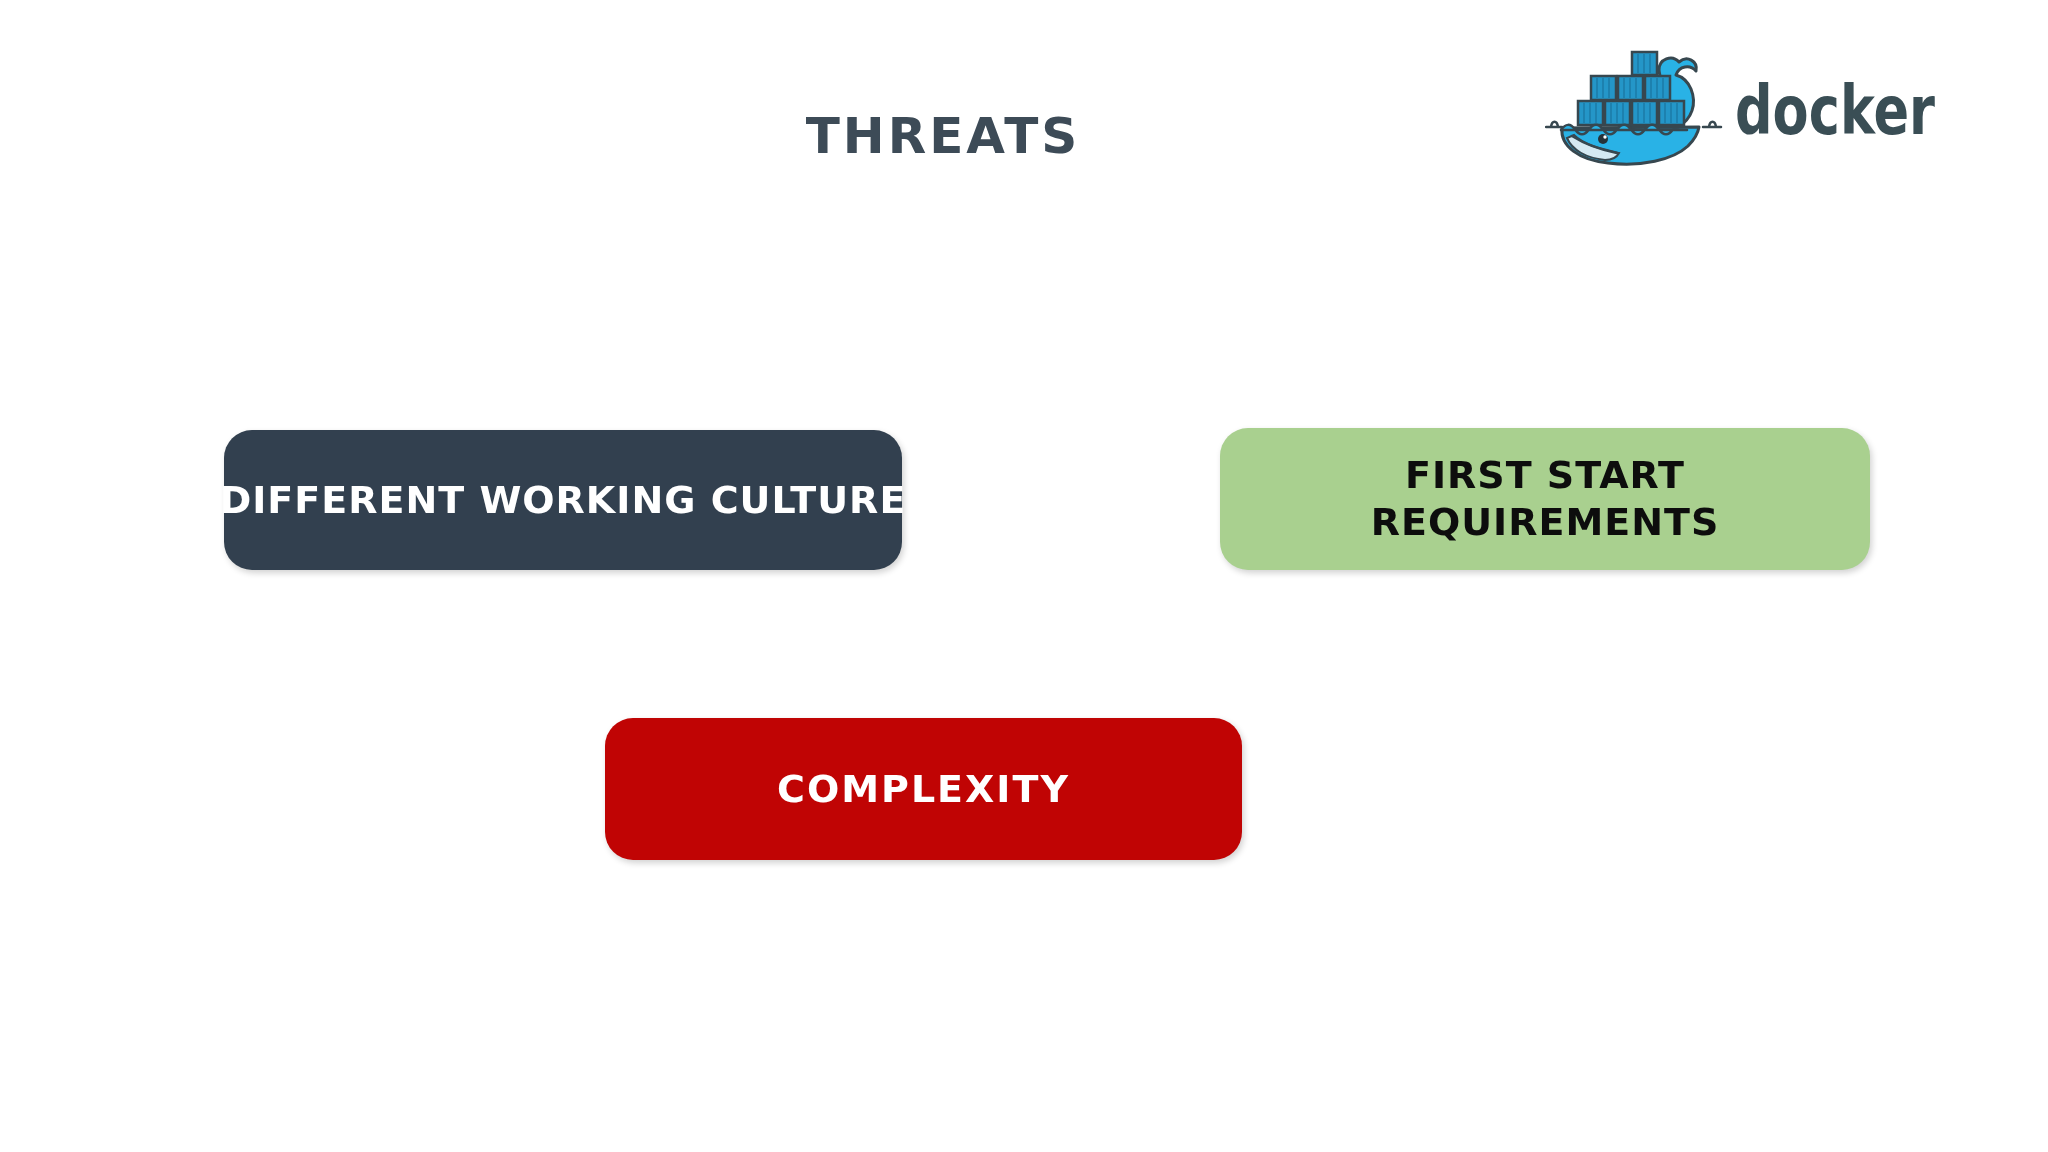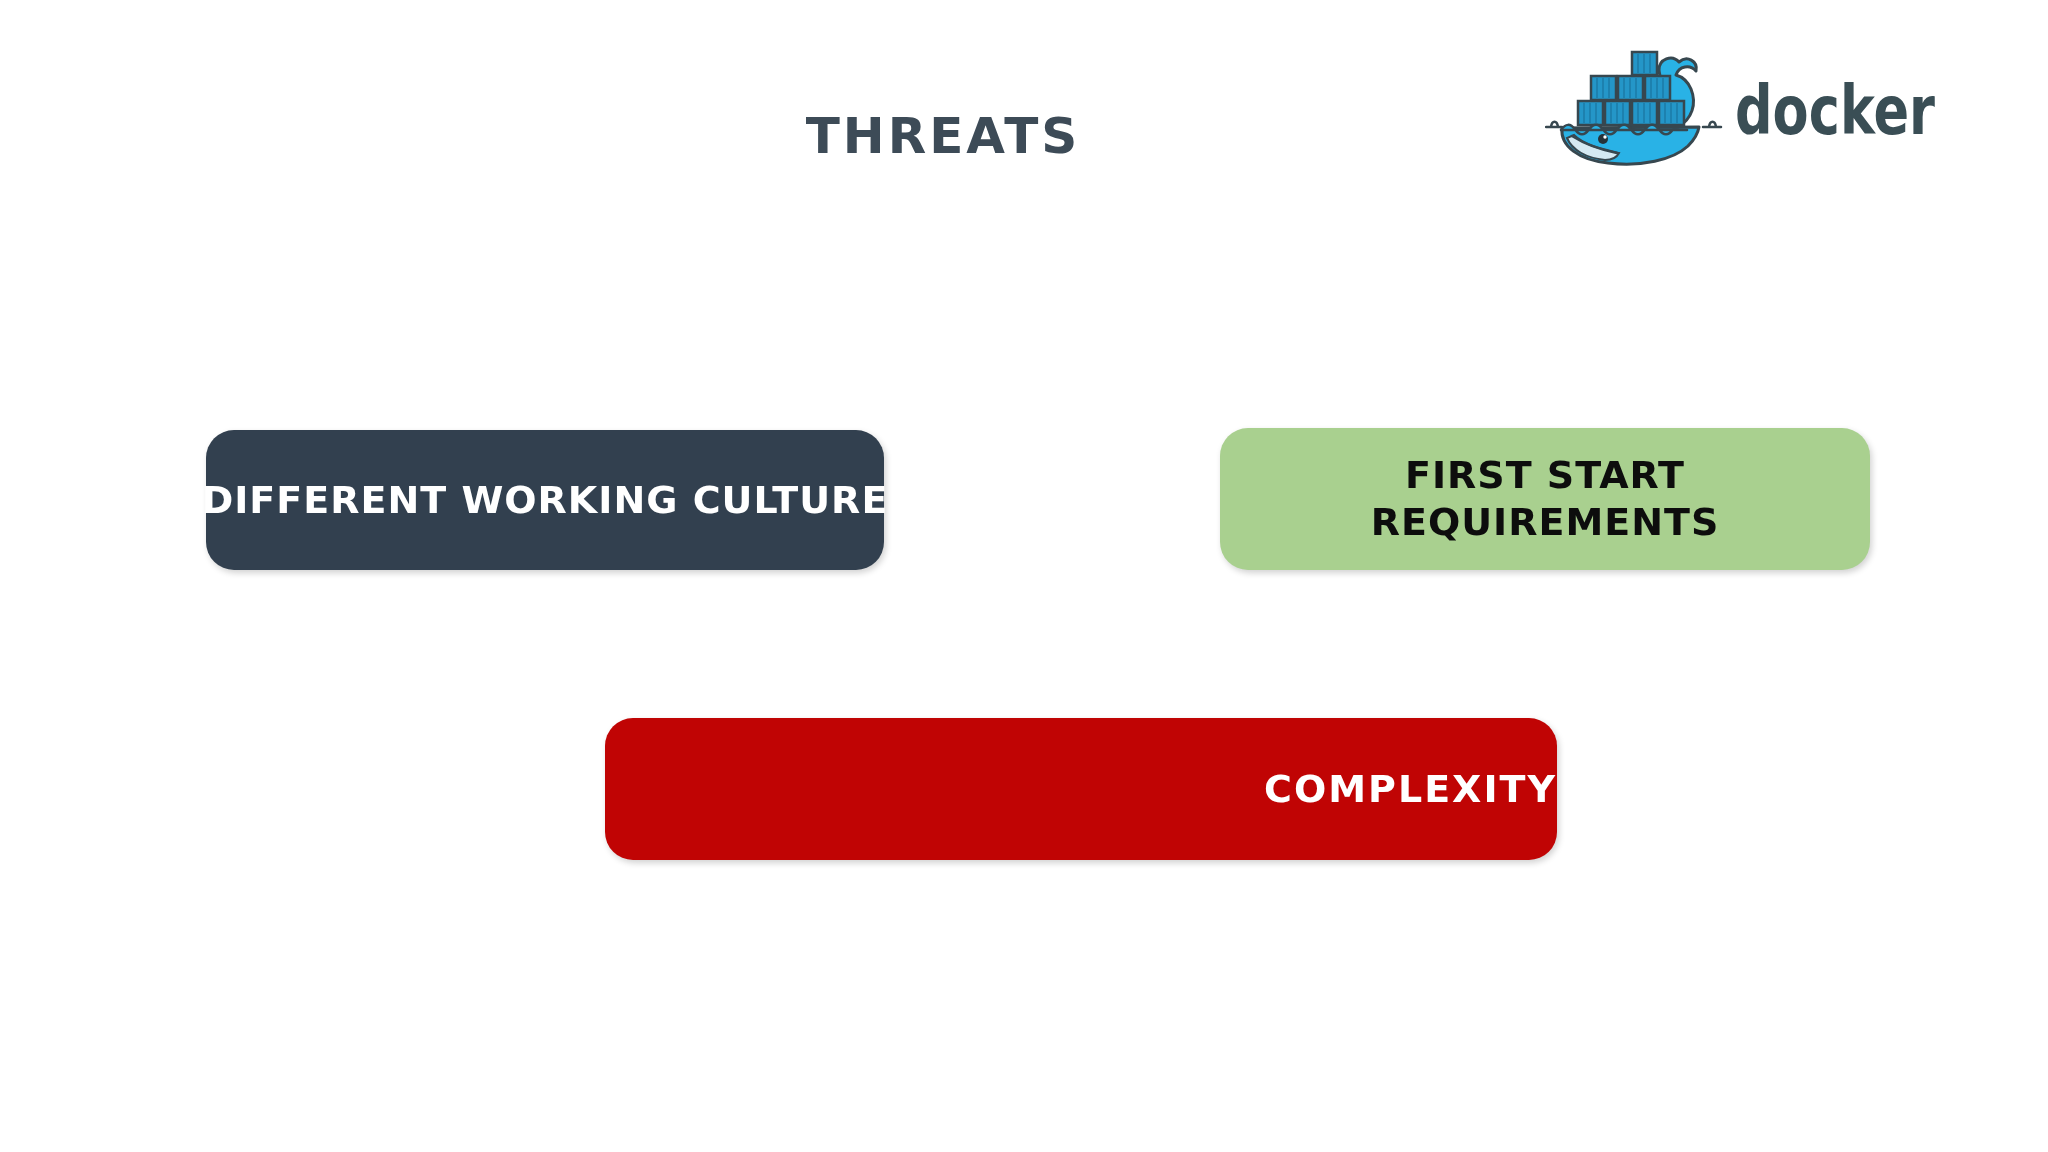--- a/index.html
+++ b/index.html
@@ -37,21 +37,21 @@
     position: absolute;
     display: flex;
     align-items: center;
     justify-content: center;
     text-align: center;
     font-weight: bold;
     border-radius: 28px;
     box-shadow: 2px 3px 6px rgba(0,0,0,0.18);
   }
   .box-culture {
-    left: 206px;
+    left: 224px;
     top: 430px;
     width: 678px;
     height: 140px;
     background: #32404f;
     color: #ffffff;
     font-size: 38px;
     letter-spacing: 1px;
     white-space: nowrap;
   }
   .box-first-start {
@@ -62,28 +62,27 @@
     background: #a9d08f;
     color: #0d0d0d;
     font-size: 38px;
     letter-spacing: 1px;
     line-height: 1.25;
     flex-direction: column;
   }
   .box-complexity {
     left: 605px;
     top: 718px;
-    width: 952px;
+    width: 637px;
     height: 142px;
     background: #c00404;
     color: #ffffff;
     font-size: 38px;
     letter-spacing: 2px;
     white-space: nowrap;
-    justify-content: flex-end;
   }
 </style>
 </head>
 <body>
 
 <div class="slide">
 
   <div class="slide-title">THREATS</div>
 
   <div class="logo">

